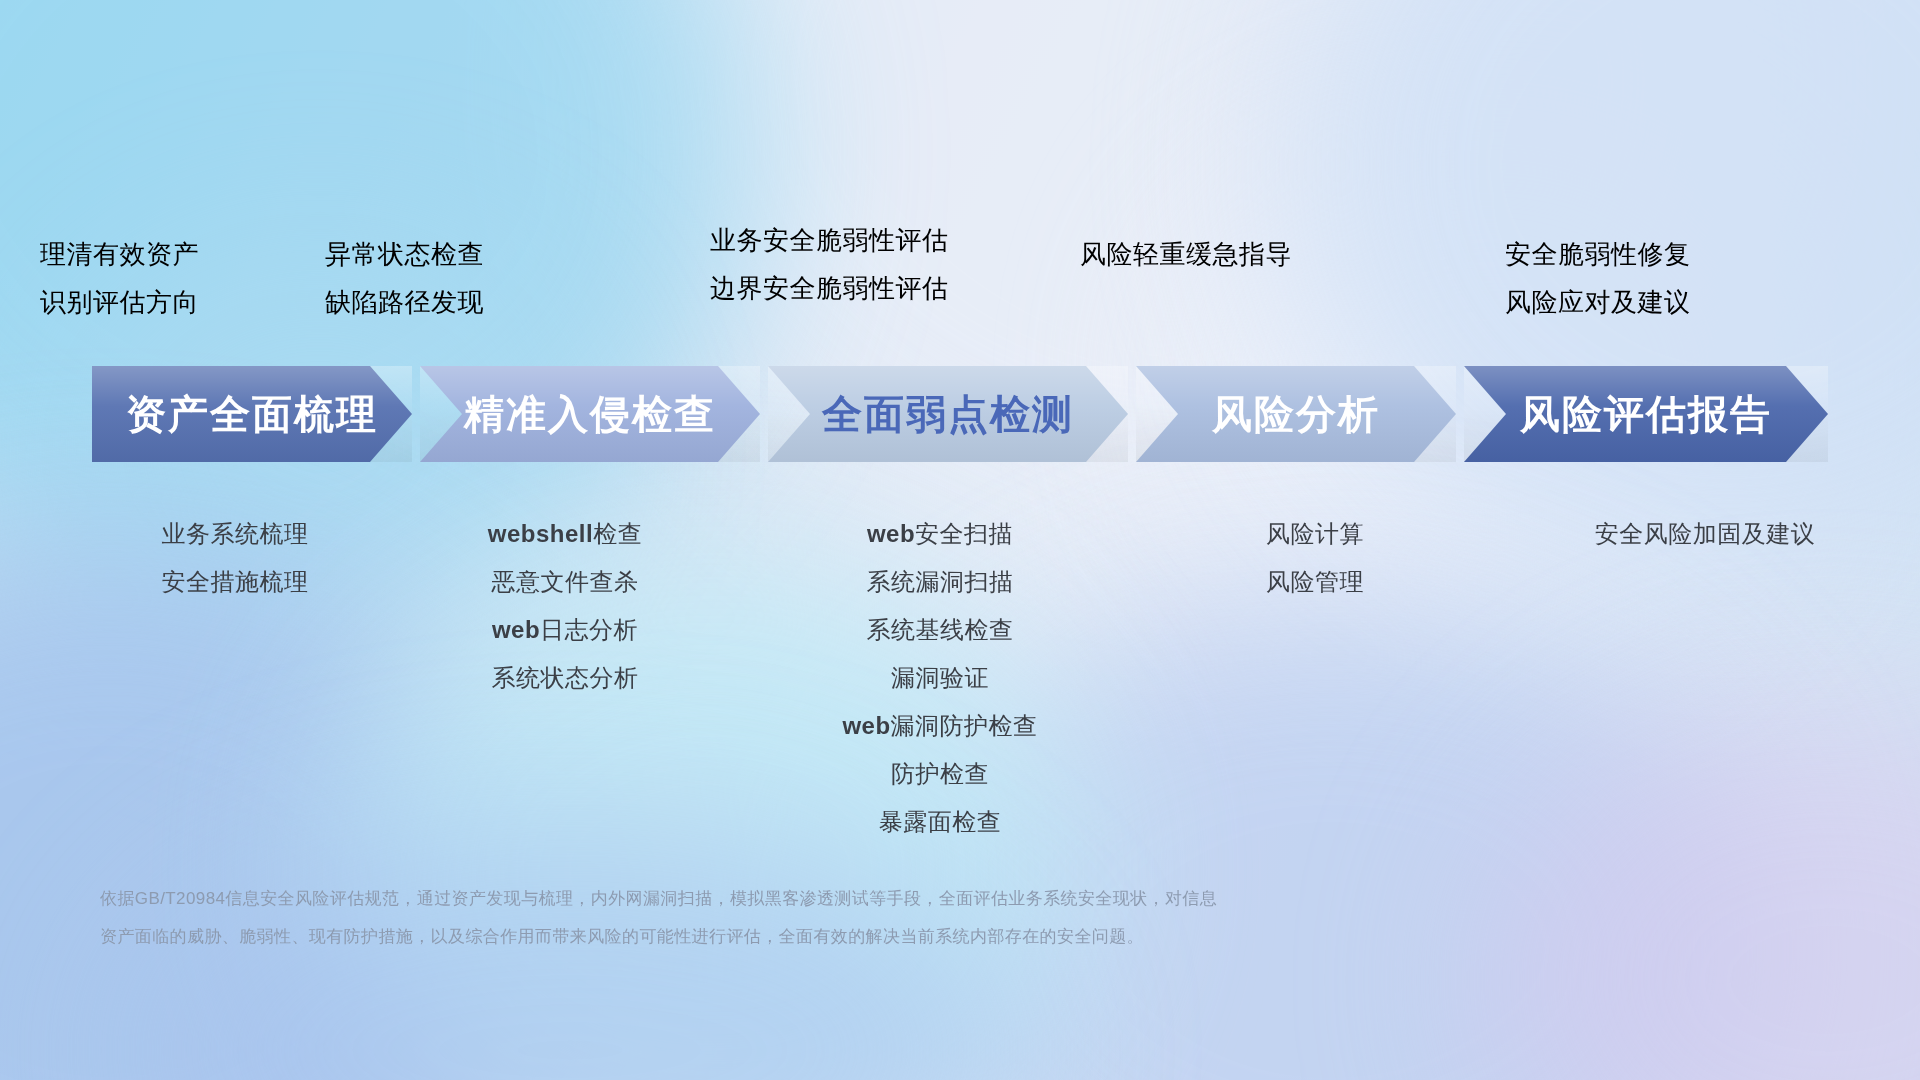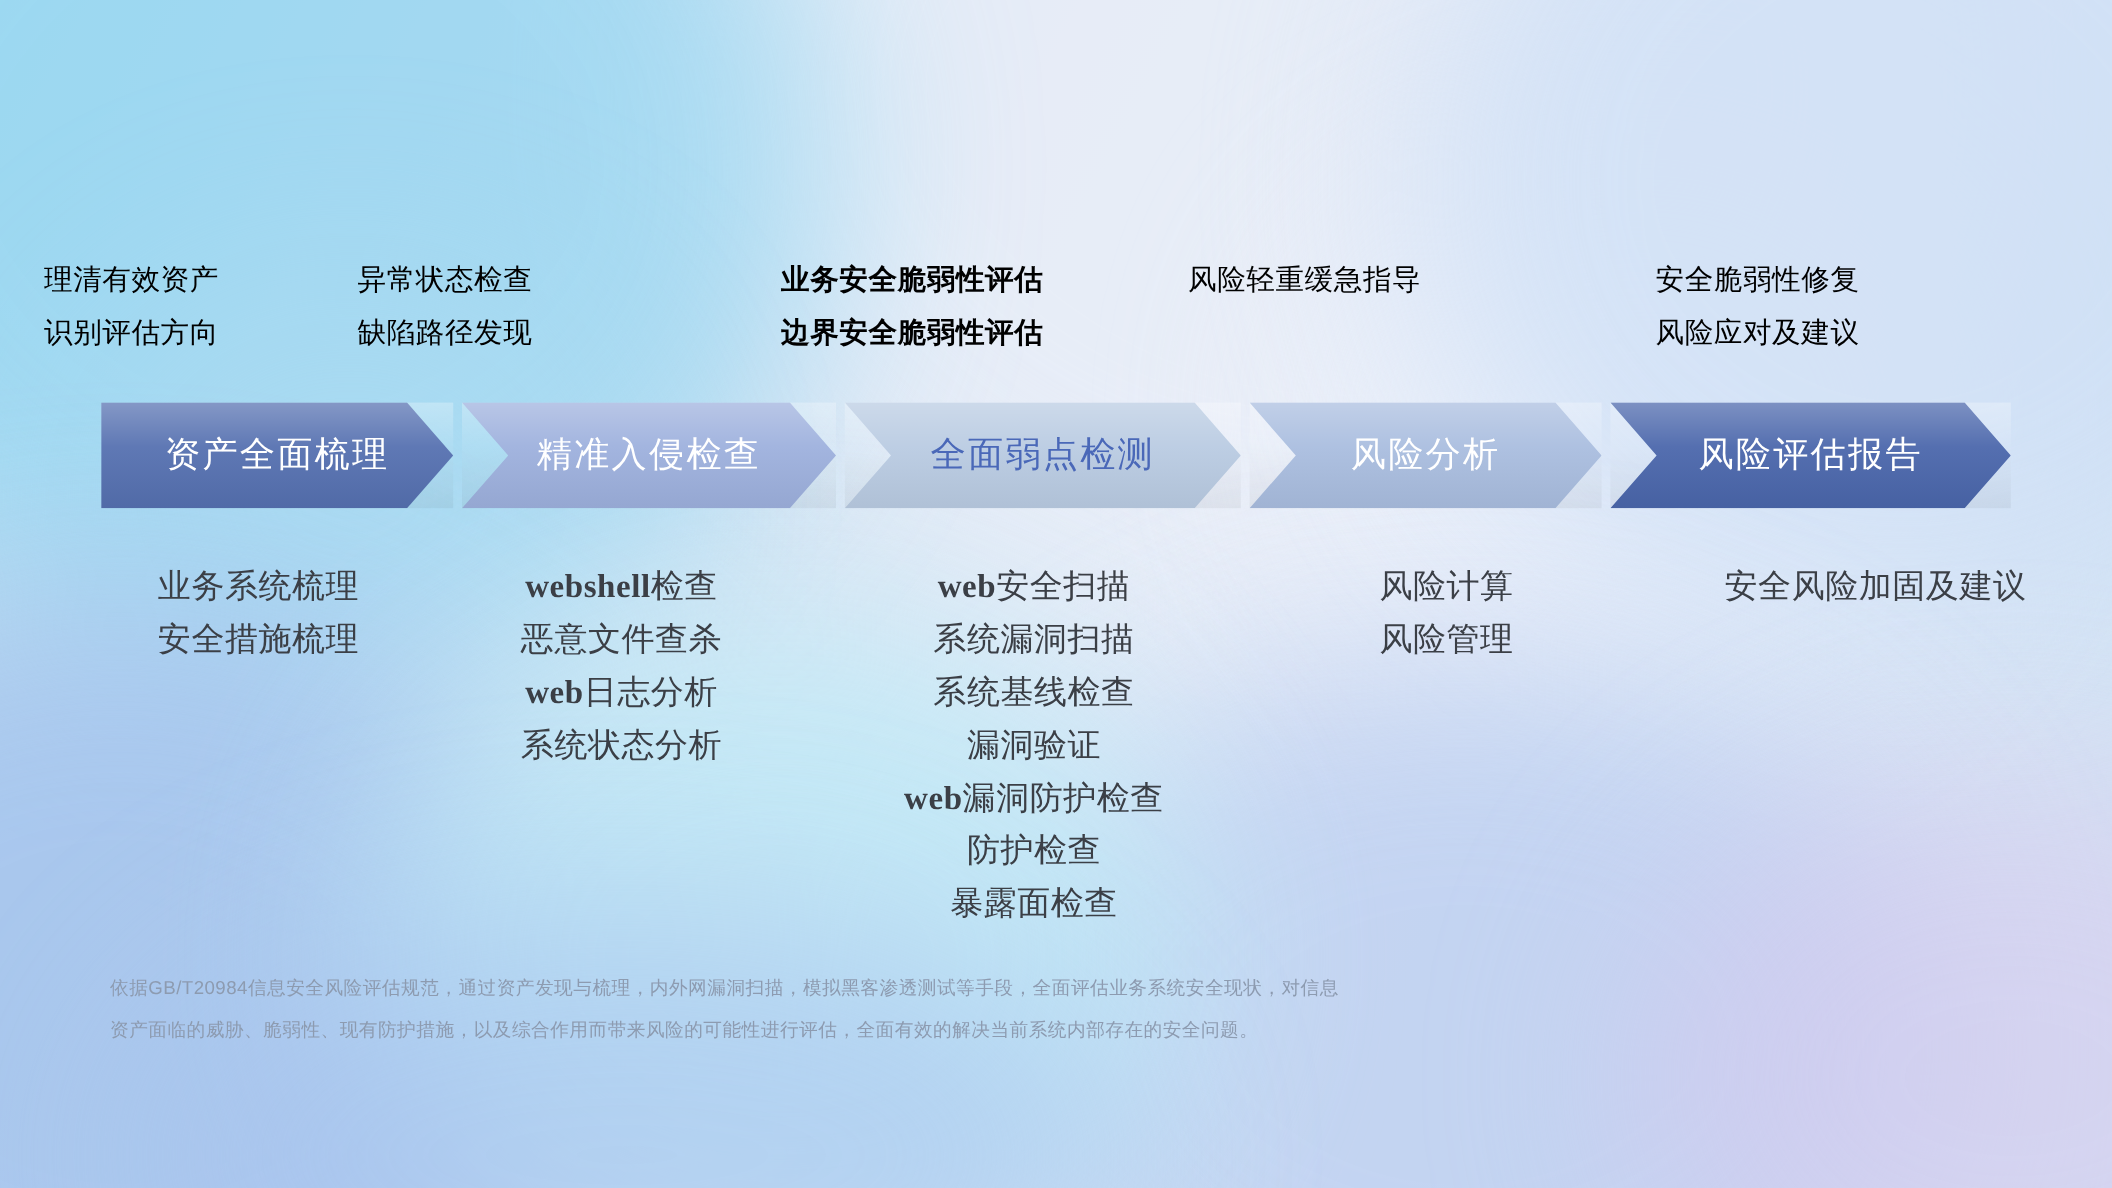--- a/index.html
+++ b/index.html
@@ -23,29 +23,29 @@
   #b8{left:120px;top:820px;width:900px;height:460px;background:#a8c3ee;opacity:.6;}
   #b9{left:1180px;top:120px;width:620px;height:520px;background:#eef2fb;opacity:.7;}
   #b10{left:60px;top:240px;width:520px;height:420px;background:#aedcf2;opacity:.5;}
 
   
   #stage{position:absolute;inset:0;z-index:2;}
 
   .col-top{position:absolute;text-align:left;color:#000000;
     font-size:26px;line-height:48px;letter-spacing:.5px;white-space:nowrap;}
   .col-bot{position:absolute;text-align:center;color:#3b3f46;
-    font-size:30px;line-height:48px;letter-spacing:.5px;white-space:nowrap;font-family:Liberation Serif, serif;}
+    font-size:24px;line-height:48px;letter-spacing:.5px;white-space:nowrap;}
   .col-bot .item{display:block;}
   .lat{font-weight:bold;}
 
   
   #band{position:absolute;left:0;top:366px;width:1920px;height:96px;}
   .chev{position:absolute;top:0;height:96px;display:flex;align-items:center;
         justify-content:center;box-sizing:border-box;}
-  .chev .cap{position:relative;z-index:3;font-size:32px;font-weight:normal;
+  .chev .cap{position:relative;z-index:3;font-size:40px;font-weight:bold;
         letter-spacing:2px;white-space:nowrap;}
   .shape{position:absolute;inset:0;z-index:1;}
   .shade{position:absolute;inset:0;z-index:2;pointer-events:none;
         background:linear-gradient(180deg,rgba(255,255,255,.28) 0%,rgba(255,255,255,.06) 42%,rgba(0,0,0,.05) 100%);}
 
   
   #footer{position:absolute;left:100px;top:880px;width:1520px;
     color:#8d9bb0;font-size:17px;line-height:38px;letter-spacing:.4px;}
   #footer div{white-space:nowrap;}
 </style>
@@ -71,21 +71,21 @@
   <div class="col-top" style="left:40px;top:230px;width:400px;">
     <div>理清有效资产</div>
     <div>识别评估方向</div>
   </div>
 
   <div class="col-top" style="left:325px;top:230px;width:400px;">
     <div>异常状态检查</div>
     <div>缺陷路径发现</div>
   </div>
 
-  <div class="col-top" style="left:710px;top:230px;width:480px;font-weight:bold;">
+  <div class="col-top" style="left:710px;top:216px;width:480px;">
     <div>业务安全脆弱性评估</div>
     <div>边界安全脆弱性评估</div>
   </div>
 
   <div class="col-top" style="left:1080px;top:230px;width:480px;">
     <div>风险轻重缓急指导</div>
   </div>
 
   <div class="col-top" style="left:1505px;top:230px;width:400px;">
     <div>安全脆弱性修复</div>

